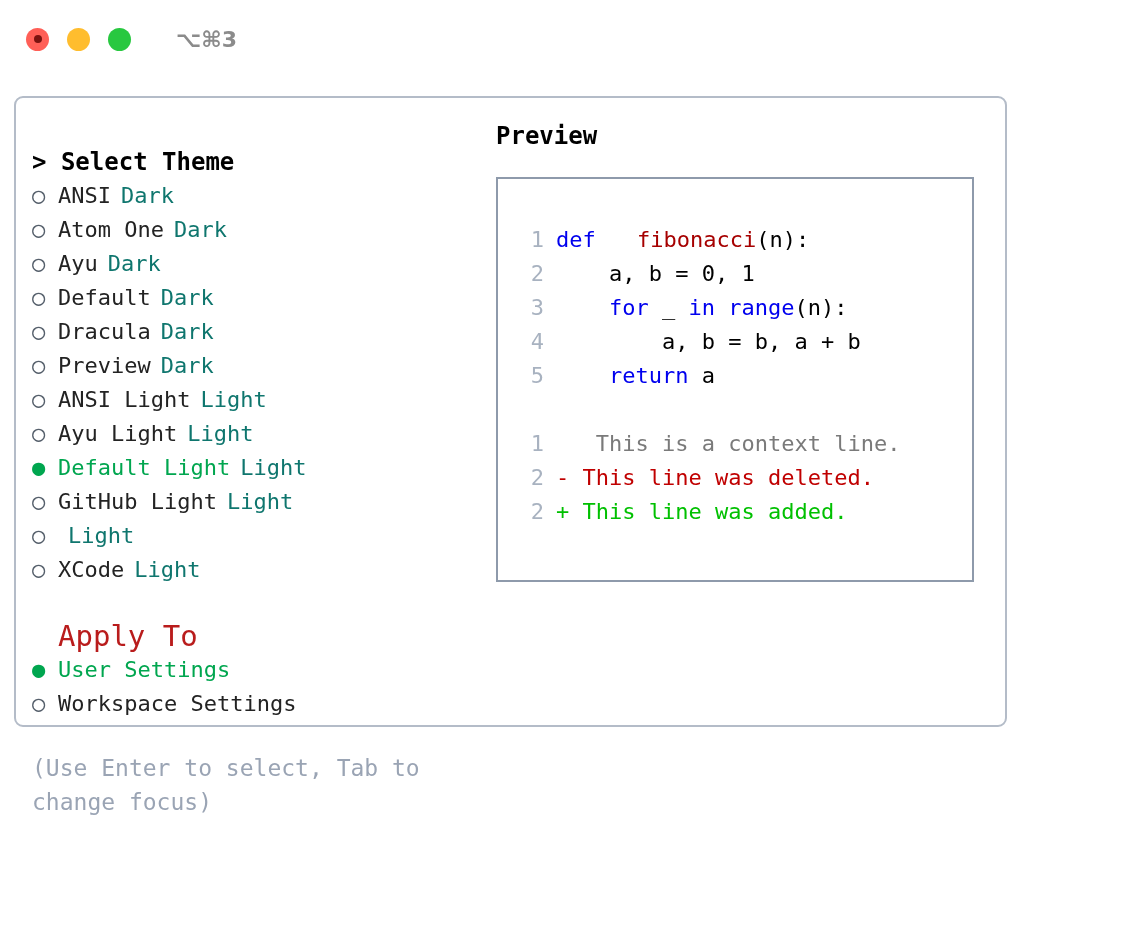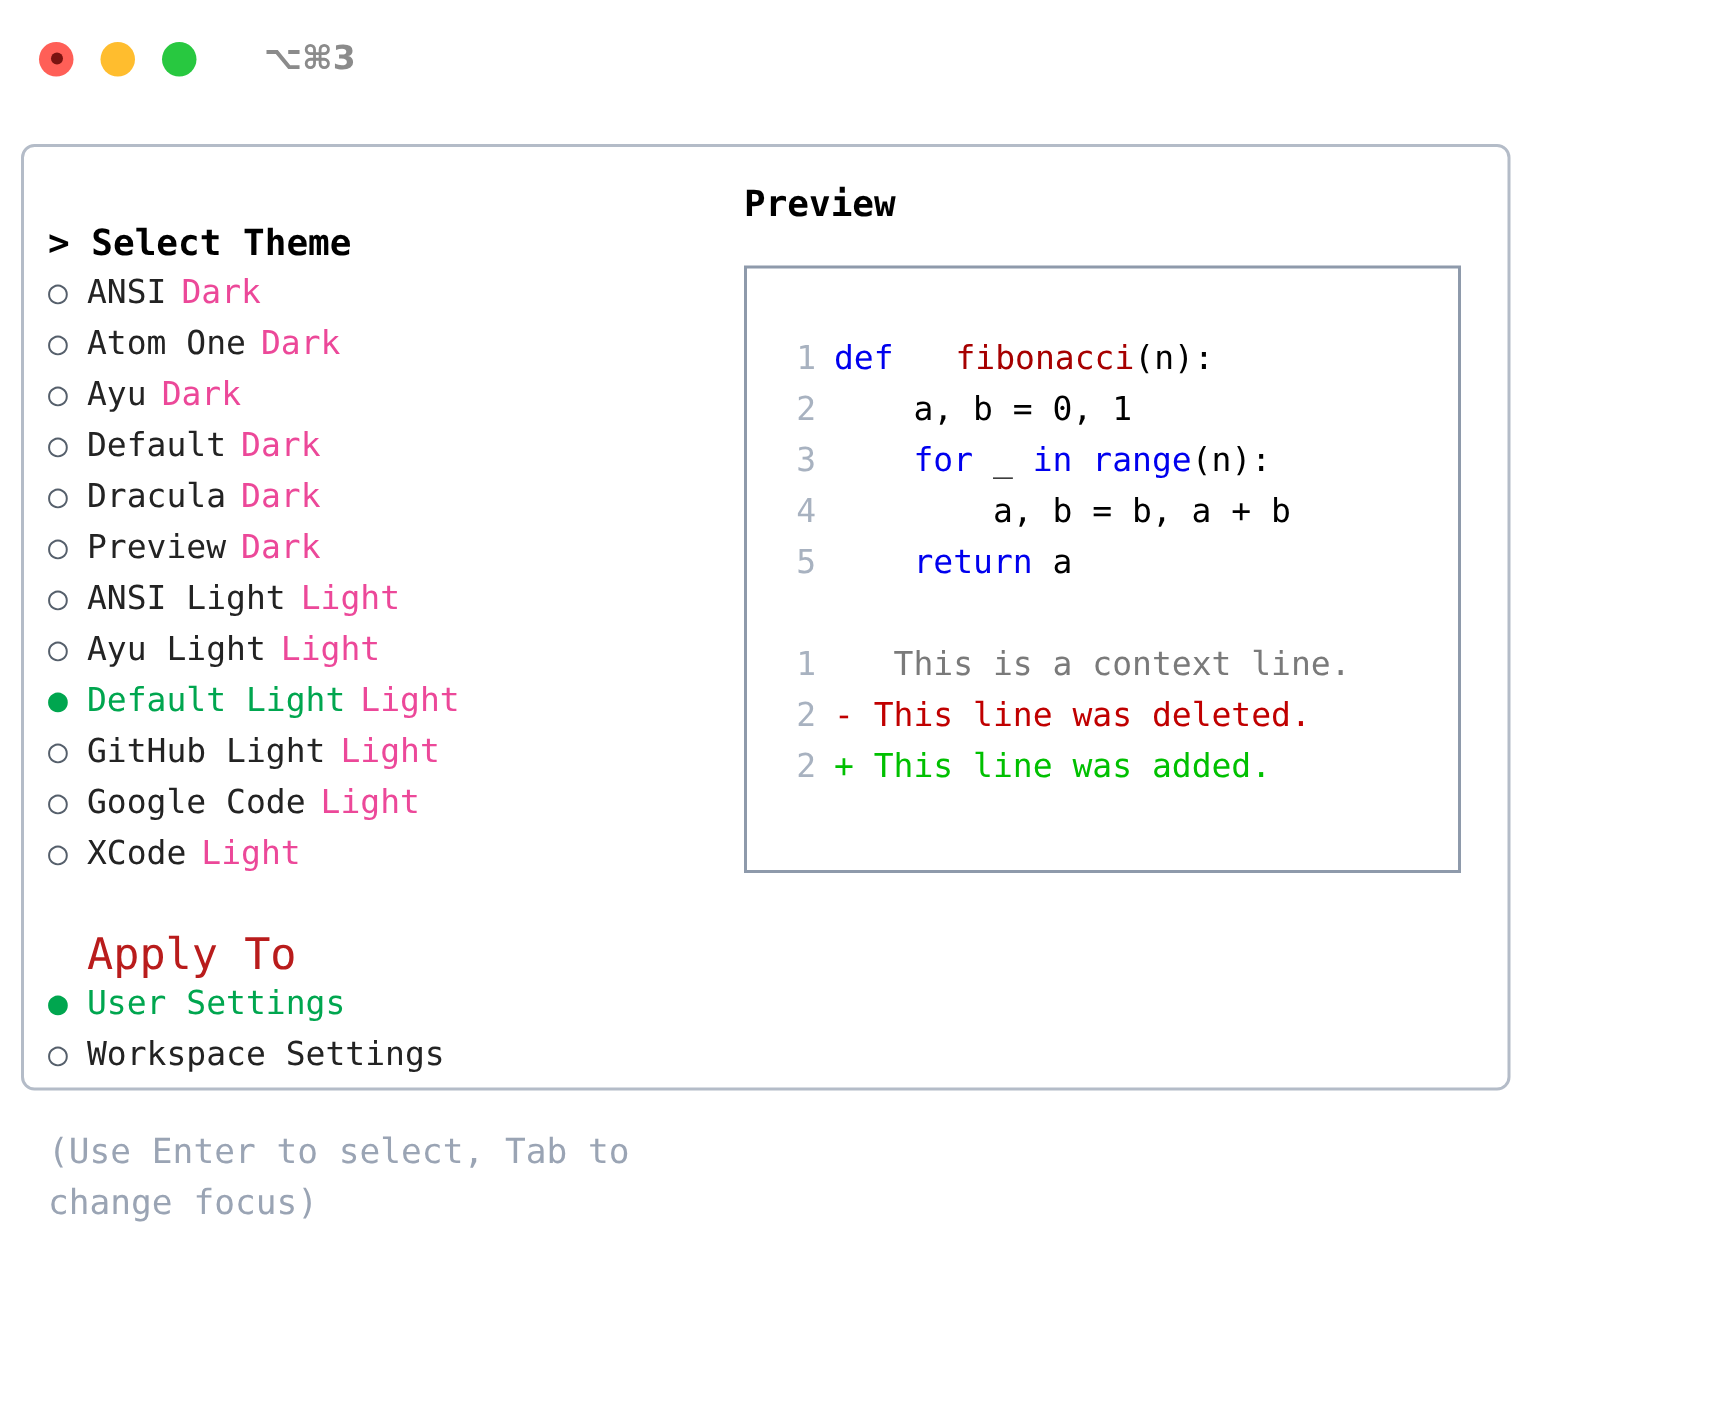--- a/index.html
+++ b/index.html
@@ -93,21 +93,21 @@
     display: inline-block;
     width: 26px;
     flex: 0 0 26px;
     color: #555f6b;
     font-size: 22px;
   }
   .marker.on { color: #00a64f; }
   .label { color: #232323; }
   .row.selected .label { color: #00a64f; }
   .variant {
-    color: #ec4899;
+    color: #0f766e;
     margin-left: 10px;
   }
   .apply-heading {
     font-size: 29px;
     color: #b91c1c;
     line-height: 34px;
     padding-left: 26px;
     white-space: pre;
   }
   .spacer-lg { height: 32px; }
@@ -183,21 +183,21 @@
             <li class="row"><span class="marker">○</span><span class="label">ANSI</span><span class="variant">Dark</span></li>
             <li class="row"><span class="marker">○</span><span class="label">Atom One</span><span class="variant">Dark</span></li>
             <li class="row"><span class="marker">○</span><span class="label">Ayu</span><span class="variant">Dark</span></li>
             <li class="row"><span class="marker">○</span><span class="label">Default</span><span class="variant">Dark</span></li>
             <li class="row"><span class="marker">○</span><span class="label">Dracula</span><span class="variant">Dark</span></li>
             <li class="row"><span class="marker">○</span><span class="label">Preview</span><span class="variant">Dark</span></li>
             <li class="row"><span class="marker">○</span><span class="label">ANSI Light</span><span class="variant">Light</span></li>
             <li class="row"><span class="marker">○</span><span class="label">Ayu Light</span><span class="variant">Light</span></li>
             <li class="row selected"><span class="marker on">●</span><span class="label">Default Light</span><span class="variant">Light</span></li>
             <li class="row"><span class="marker">○</span><span class="label">GitHub Light</span><span class="variant">Light</span></li>
-            <li class="row"><span class="marker">○</span><span class="label">Google Code</span><span class="variant">Light</span></li>
+            <li class="row"><span class="marker">○</span><span class="variant">Light</span></li>
             <li class="row"><span class="marker">○</span><span class="label">XCode</span><span class="variant">Light</span></li>
           </ul>
 
         <div class="spacer-lg"></div>
 
         <div class="apply-heading">Apply To</div>
 
         <ul class="list" id="apply-list">
             <li class="row selected"><span class="marker on">●</span><span class="label">User Settings</span></li>
             <li class="row"><span class="marker">○</span><span class="label">Workspace Settings</span></li>

